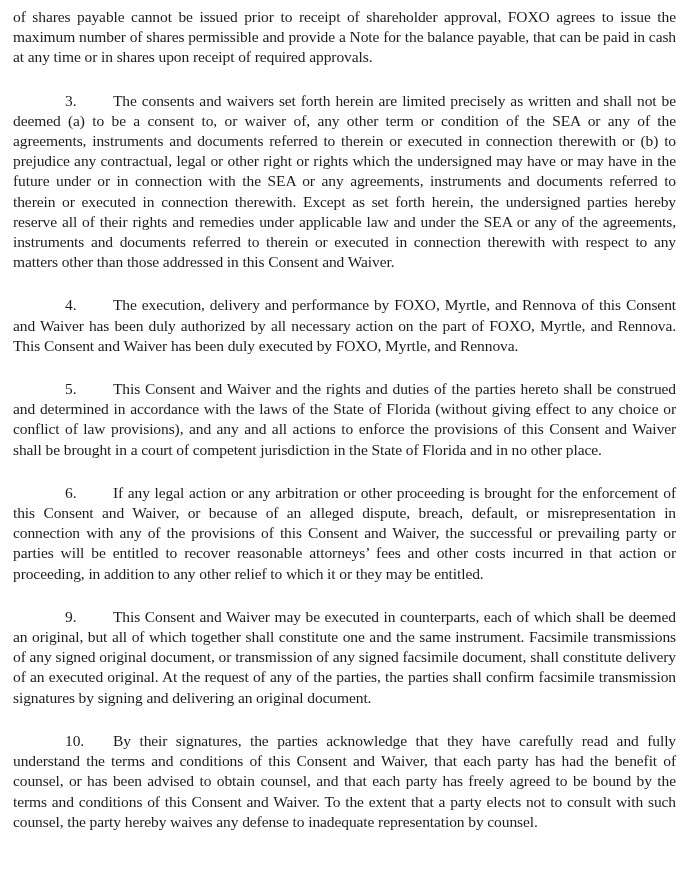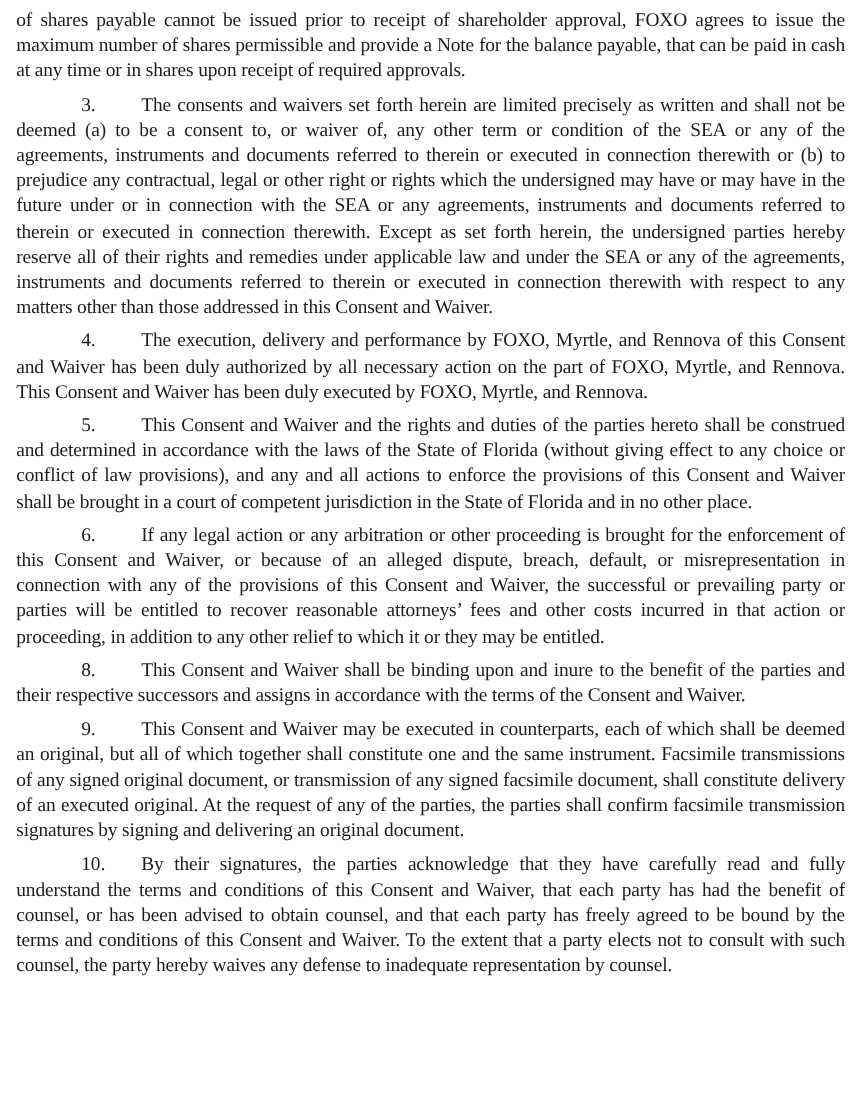--- a/index.html
+++ b/index.html
@@ -11,21 +11,21 @@
     background: #ffffff;
     color: #1c1c1c;
     font-family: "Liberation Serif", serif;
     font-size: 15.5px;
     line-height: 20.2px;
     letter-spacing: -0.1px;
     padding: 7px 14px 0 13px;
     overflow: hidden;
   }
   .para {
-    margin: 7px 0 0 0;
+    margin: 23px 0 0 0;
     text-align: justify;
     text-indent: 52px;
   }
   .intro-para {
     margin: 0;
     text-align: justify;
     text-indent: 0;
   }
   .pnum {
     display: inline-block;
@@ -42,19 +42,18 @@
 
   <p class="para"><span class="pnum">3.</span><span>The consents and waivers set forth herein are limited precisely as written and shall not be deemed (a) to be a consent to, or waiver of, any other term or condition of the SEA or any of the agreements, instruments and documents referred to therein or executed in connection therewith or (b) to prejudice any contractual, legal or other right or rights which the undersigned may have or may have in the future under or in connection with the SEA or any agreements, instruments and documents referred to therein or executed in connection therewith. Except as set forth herein, the undersigned parties hereby reserve all of their rights and remedies under applicable law and under the SEA or any of the agreements, instruments and documents referred to therein or executed in connection therewith with respect to any matters other than those addressed in this Consent and Waiver.</span></p>
 
   <p class="para"><span class="pnum">4.</span><span>The execution, delivery and performance by FOXO, Myrtle, and Rennova of this Consent and Waiver has been duly authorized by all necessary action on the part of FOXO, Myrtle, and Rennova. This Consent and Waiver has been duly executed by FOXO, Myrtle, and Rennova.</span></p>
 
   <p class="para"><span class="pnum">5.</span><span>This Consent and Waiver and the rights and duties of the parties hereto shall be construed and determined in accordance with the laws of the State of Florida (without giving effect to any choice or conflict of law provisions), and any and all actions to enforce the provisions of this Consent and Waiver shall be brought in a court of competent jurisdiction in the State of Florida and in no other place.</span></p>
 
   <p class="para"><span class="pnum">6.</span><span>If any legal action or any arbitration or other proceeding is brought for the enforcement of this Consent and Waiver, or because of an alleged dispute, breach, default, or misrepresentation in connection with any of the provisions of this Consent and Waiver, the successful or prevailing party or parties will be entitled to recover reasonable attorneys’ fees and other costs incurred in that action or proceeding, in addition to any other relief to which it or they may be entitled.</span></p>
 
 
-  <p class="para"><span class="pnum">8.</span><span>This Consent and Waiver shall be binding upon and inure to the benefit of the parties and their respective successors and assigns in accordance with the terms of the Consent and Waiver.</span></p>
 
   <p class="para"><span class="pnum">9.</span><span>This Consent and Waiver may be executed in counterparts, each of which shall be deemed an original, but all of which together shall constitute one and the same instrument. Facsimile transmissions of any signed original document, or transmission of any signed facsimile document, shall constitute delivery of an executed original. At the request of any of the parties, the parties shall confirm facsimile transmission signatures by signing and delivering an original document.</span></p>
 
   <p class="para"><span class="pnum">10.</span><span>By their signatures, the parties acknowledge that they have carefully read and fully understand the terms and conditions of this Consent and Waiver, that each party has had the benefit of counsel, or has been advised to obtain counsel, and that each party has freely agreed to be bound by the terms and conditions of this Consent and Waiver. To the extent that a party elects not to consult with such counsel, the party hereby waives any defense to inadequate representation by counsel.</span></p>
 
 </div>
 
 </body></html>

